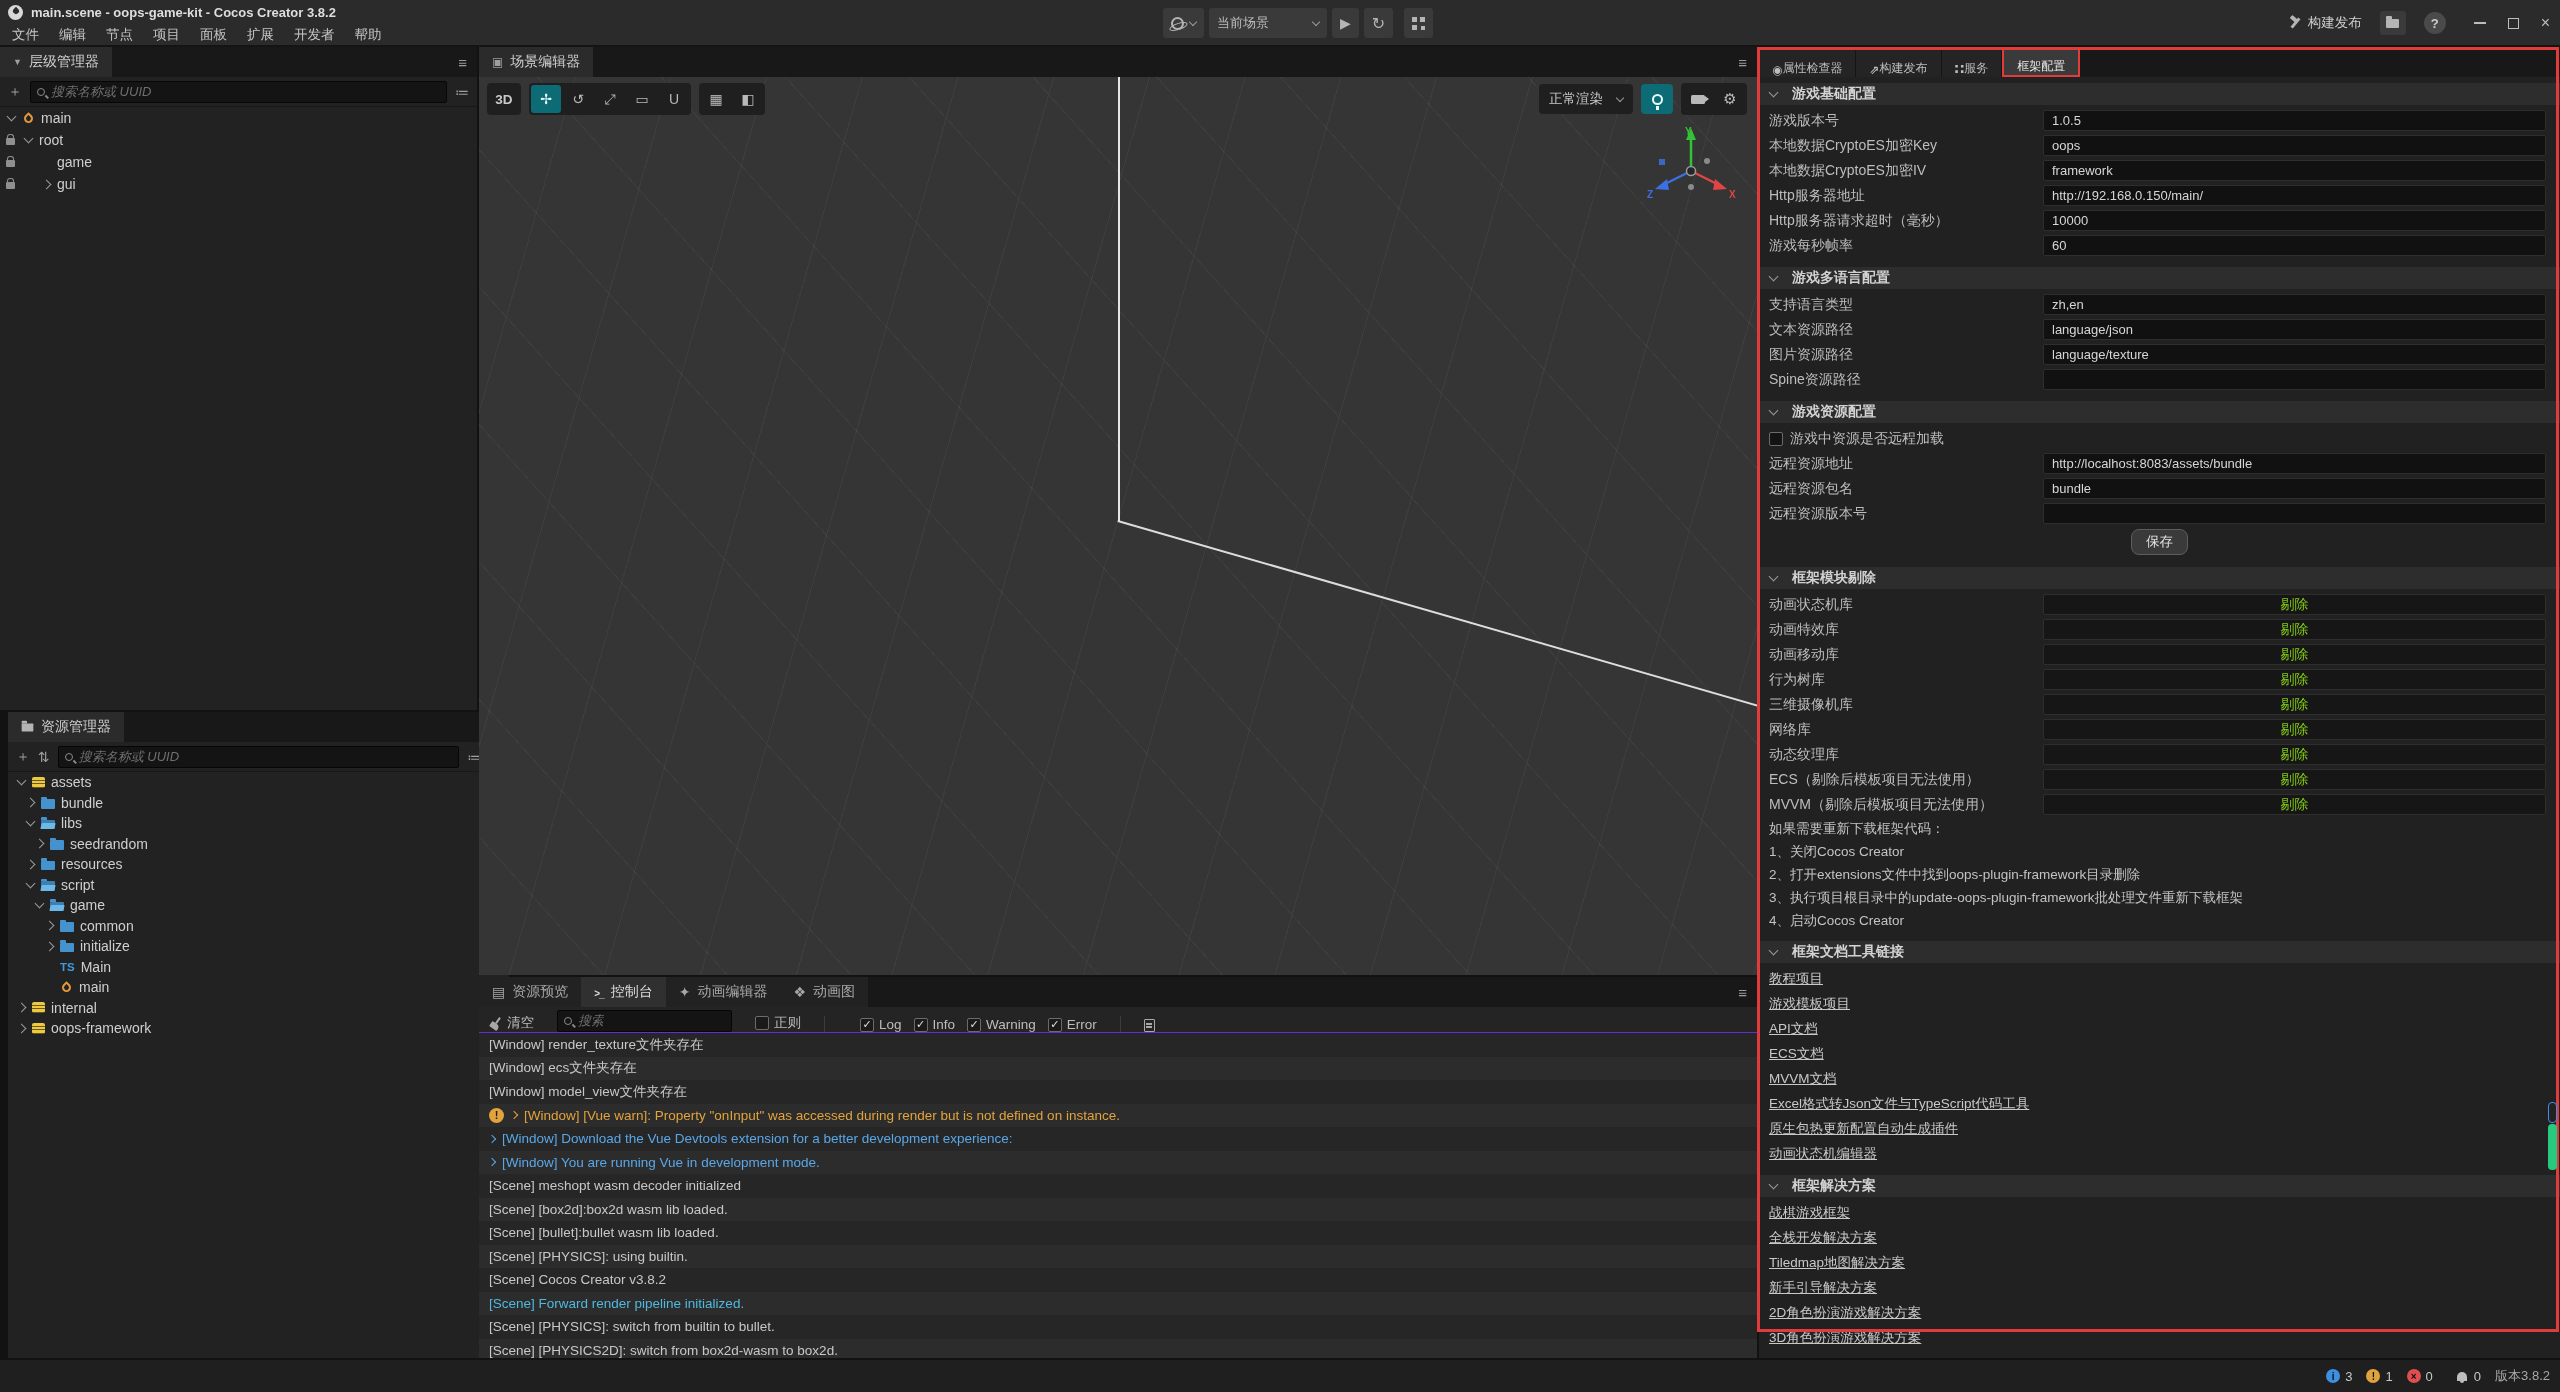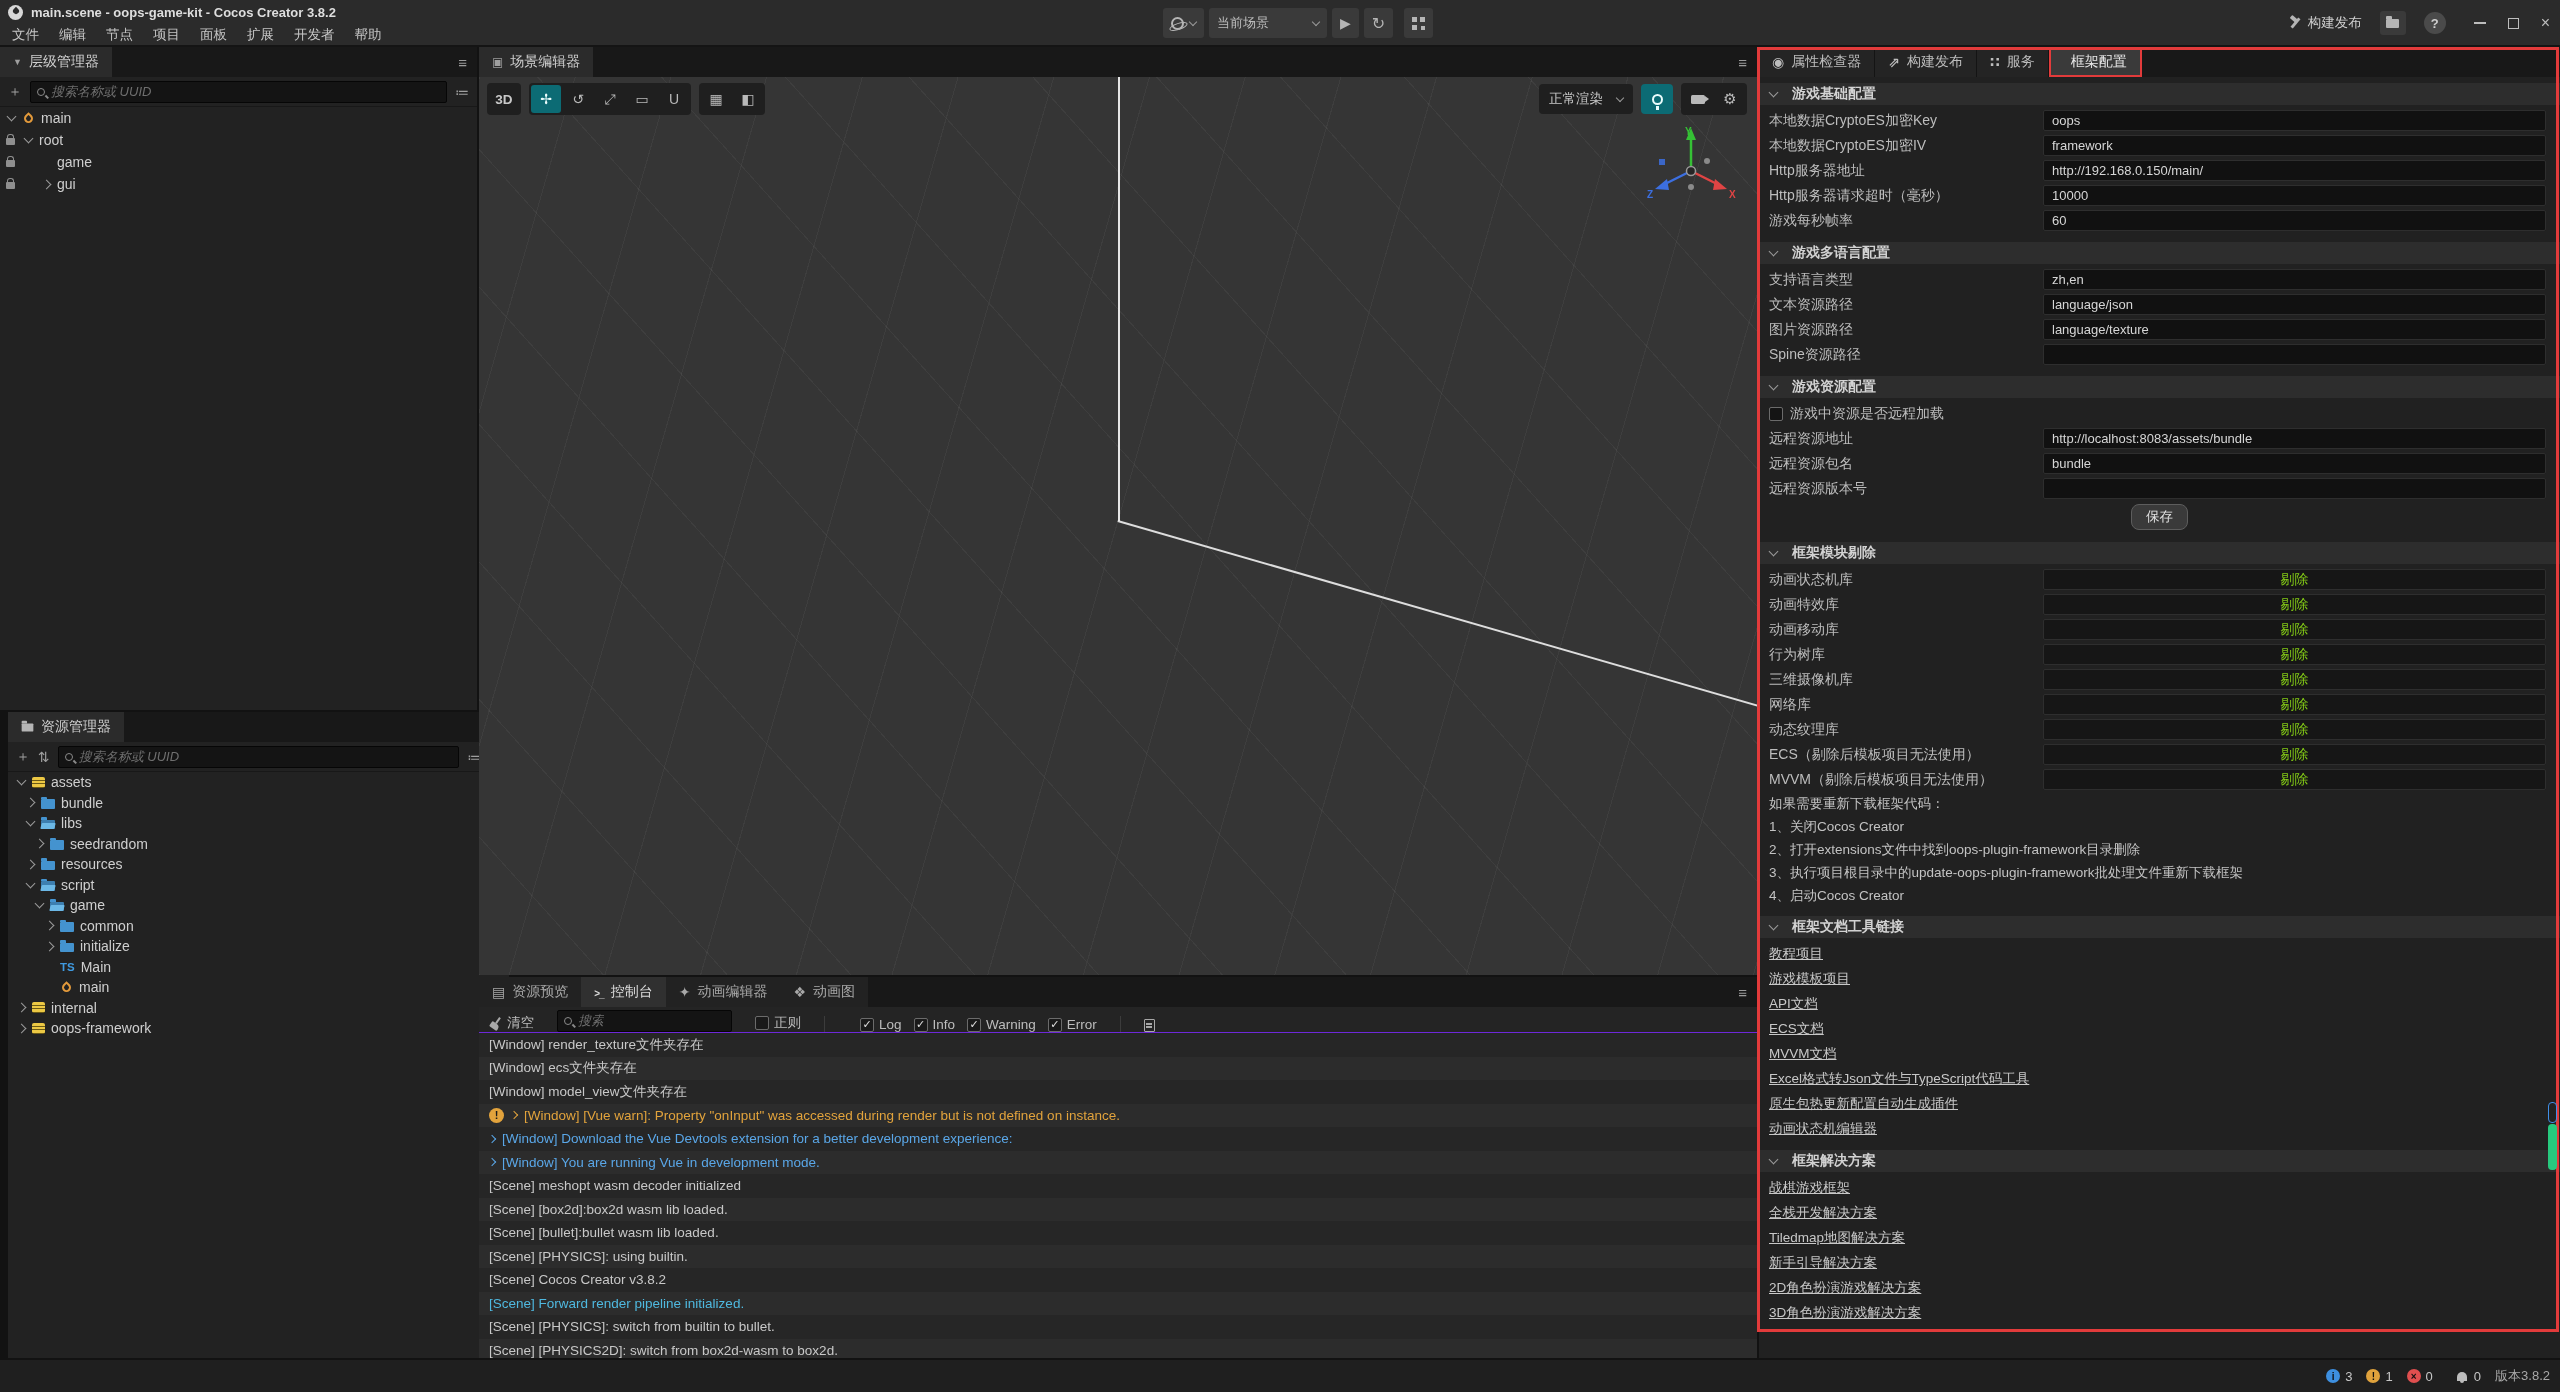--- a/index.html
+++ b/index.html
@@ -133,21 +133,21 @@
   .lrow[data-type="warn"] { color:#e2a33c; }
   .lrow[data-type="info"] { color:#5aa7e8; }
   .lrow[data-type="info2"] { color:#4fb9e0; }
   .lrow .lchev { display:none; }
   .lrow[data-chev="true"] .lchev { display:inline-block; width:6px; height:6px; border-right:1.7px solid currentColor; border-bottom:1.7px solid currentColor; transform:rotate(-45deg); flex:none; }
   .lrow .lbadge { display:none; }
   .lrow[data-type="warn"] .lbadge { display:inline-flex; width:15px; height:15px; border-radius:50%; background:#e2a33c; color:#1c1c1c; align-items:center; justify-content:center; font-weight:bold; font-size:11px; flex:none; }
 
   
   .itabbar { height:30px; background:#181818; display:flex; align-items:stretch; }
-  .itab { display:flex; align-items:center; gap:7px; padding:0 13px; background:#242424; color:#bdbdbd; font-size:14px; border-right:1px solid #141414; }
+  .itab { display:flex; align-items:flex-end; padding:0 13px; background:#242424; color:#bdbdbd; font-size:12px; border-right:1px solid #141414; }
   .itab[data-active="true"] { background:#3a3a3a; color:#e8e8e8; border:2px solid #e23b3b; }
   .ibody { position:absolute; left:0; top:30px; right:0; bottom:0; overflow:hidden; padding-top:6px; }
   .isection-h { height:22px; background:#2d2d2d; display:flex; align-items:center; gap:8px; padding:0 9px; font-size:14px; font-weight:bold; color:#d2d2d2; margin-bottom:3px; }
   .isection { margin-bottom:9px; }
   .irow { height:25px; display:flex; align-items:center; padding:0 14px 0 10px; }
   .ilabel { width:274px; flex:none; font-size:14px; color:#bdbdbd; white-space:nowrap; overflow:hidden; }
   .ival { flex:1; display:flex; align-items:center; }
   .ival input { width:100%; height:21px; background:#111111; border:1px solid #2e2e2e; border-radius:2px; color:#d6d6d6; font-size:13px; padding:0 8px; font-family:inherit; outline:none; }
   .bar-btn { width:100%; height:21px; background:#161616; border:1px solid #2e2e2e; border-radius:2px; color:#84cc16; font-size:14px; font-family:inherit; }
   .chkrow { height:25px; display:flex; align-items:center; gap:7px; padding:0 10px; font-size:14px; color:#bdbdbd; }
@@ -633,20 +633,26 @@
 
   <div class="ibody">
 
     <div class="isection">
       <div class="isection-h">
         <span class="chev" style="transform:rotate(45deg);margin-top:-3px;"></span>
         <span>游戏基础配置</span>
       </div>
       <div>
 
+          <div class="irow">
+            <span class="ilabel">游戏版本号</span>
+            <span class="ival">
+              <input value="1.0.5" style="">
+            </span>
+          </div>
 
           <div class="irow">
             <span class="ilabel">本地数据CryptoES加密Key</span>
             <span class="ival">
               <input value="oops" style="">
             </span>
           </div>
 
           <div class="irow">
             <span class="ilabel">本地数据CryptoES加密IV</span>

